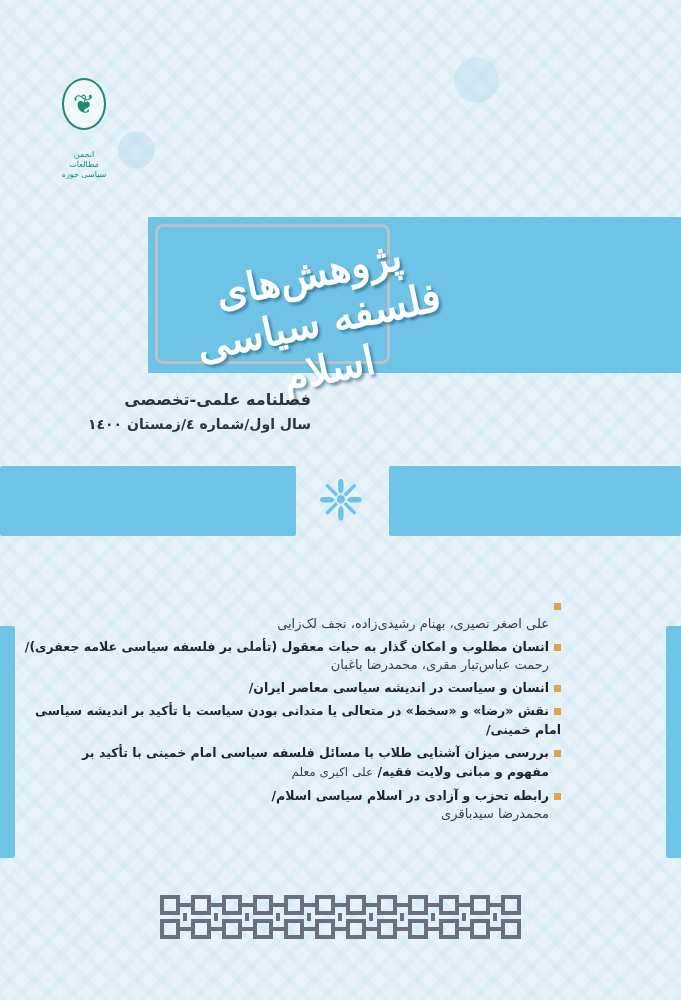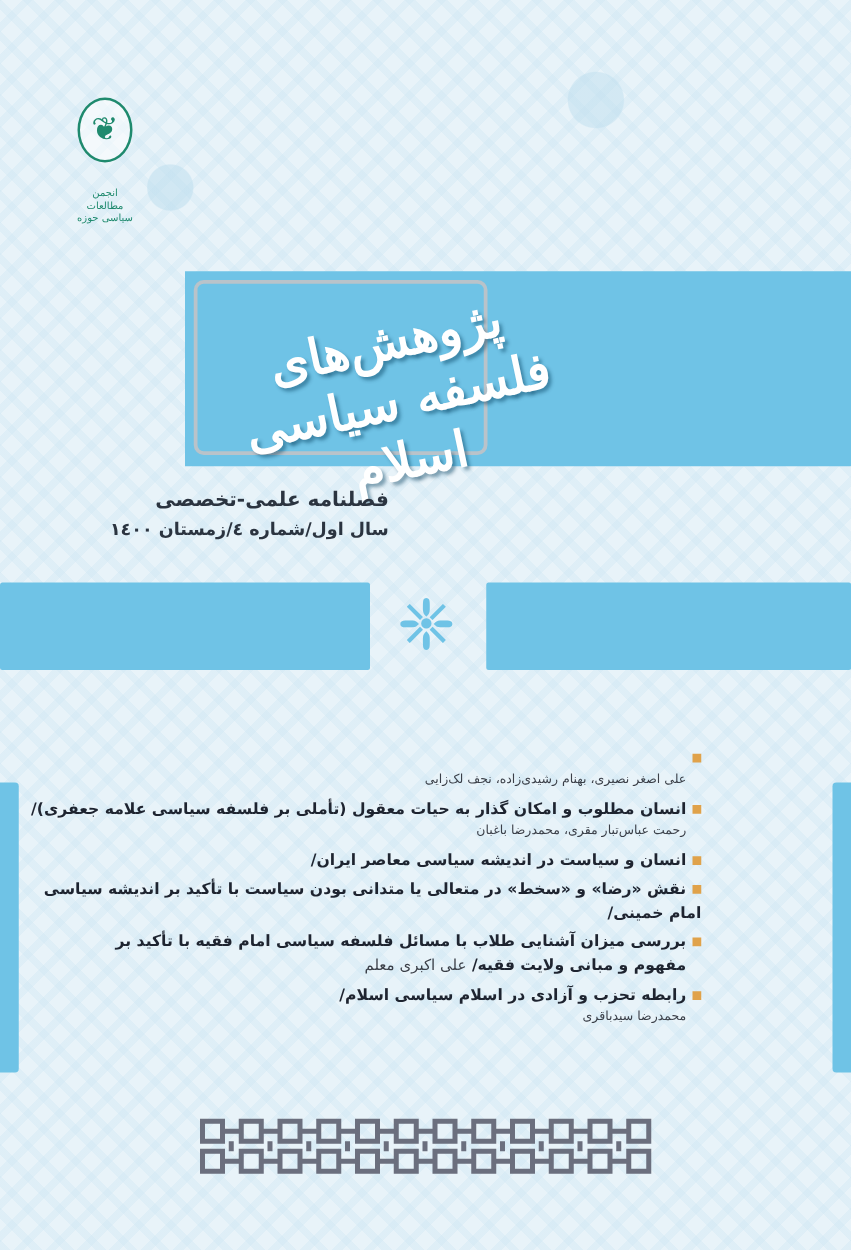--- a/index.html
+++ b/index.html
@@ -73,21 +73,21 @@
     }
     .toc-item { margin-bottom: 4px; }
     .toc-title {
       color: #1e2430; font-size: 12.5px; font-weight: bold; line-height: 19px;
     }
     .bullet {
       display: inline-block; width: 7px; height: 7px; background: #e0a24a; margin-left: 5px;
       vertical-align: middle;
     }
     .toc-author {
-      color: #3a3f48; font-size: 10px; line-height: 18px; padding-right: 12px;
+      color: #3a3f48; font-size: 13px; line-height: 18px; padding-right: 12px;
     }
     .inline-author { font-weight: normal; font-size: 12px; color: #3a3f48; }
     .chain {
       position: absolute; left: 160px; top: 893px; width: 362px; height: 48px;
     }
   </style>
 </head>
 <body>
 
 <div class="bg-pattern"></div>
@@ -123,21 +123,21 @@
     <div class="toc-title"><span class="bullet"></span><span>انسان مطلوب و امکان گذار به حیات معقول (تأملی بر فلسفه سیاسی علامه جعفری)/</span></div>
     <div class="toc-author">رحمت عباس‌تبار مقری، محمدرضا باغبان</div>
   </div>
   <div class="toc-item">
     <div class="toc-title"><span class="bullet"></span><span>انسان و سیاست در اندیشه سیاسی معاصر ایران/</span></div>
   </div>
   <div class="toc-item">
     <div class="toc-title"><span class="bullet"></span><span>نقش «رضا» و «سخط» در متعالی یا متدانی بودن سیاست با تأکید بر اندیشه سیاسی امام خمینی/</span></div>
   </div>
   <div class="toc-item">
-    <div class="toc-title"><span class="bullet"></span><span>بررسی میزان آشنایی طلاب با مسائل فلسفه سیاسی امام فقیه با تأکید بر</span></div>
+    <div class="toc-title"><span class="bullet"></span><span>بررسی میزان آشنایی طلاب با مسائل فلسفه سیاسی امام خمینی با تأکید بر</span></div>
     <div class="toc-title" style="padding-right:12px;"><span>مفهوم و مبانی ولایت فقیه/</span> <span class="inline-author">علی اکبری معلم</span></div>
   </div>
   <div class="toc-item">
     <div class="toc-title"><span class="bullet"></span><span>رابطه تحزب و آزادی در اسلام سیاسی اسلام/</span></div>
     <div class="toc-author">محمدرضا سیدباقری</div>
   </div>
 </div>
 
 <svg class="chain" viewBox="0 0 362 48" xmlns="http://www.w3.org/2000/svg">
   <g fill="none" stroke="#6b6f7e" stroke-width="4">

